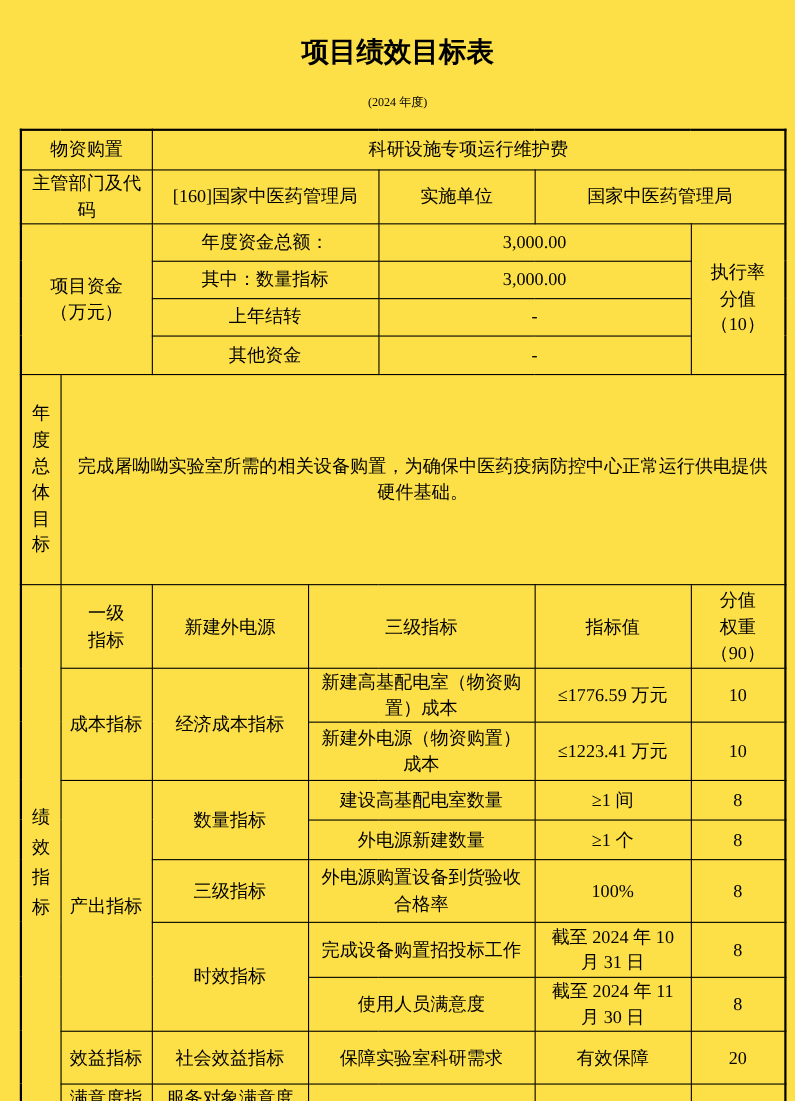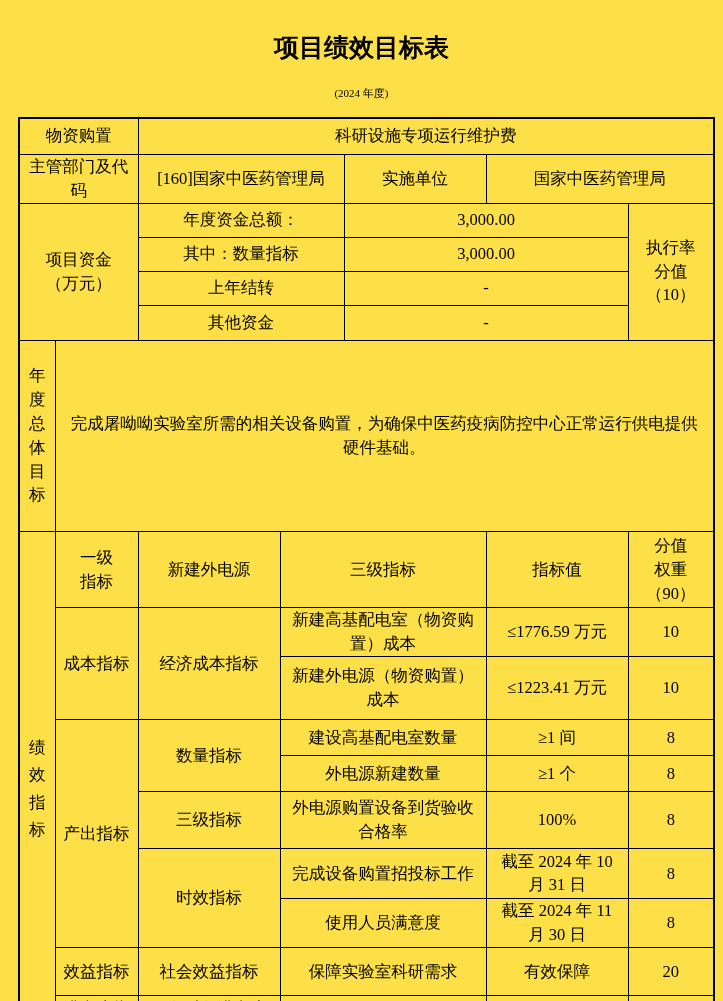--- a/index.html
+++ b/index.html
@@ -36,21 +36,21 @@
     line-height:1.45;
     text-align:center;
     vertical-align:middle;
     padding:0 8px;
     white-space:pre-line;
     overflow:hidden;
   }
   
   tr.h34{height:34px} tr.h35{height:35px} tr.h36{height:36px}
   tr.h47{height:47px} tr.h48{height:48px} tr.h49{height:49px}
-  tr.h50{height:50px} tr.h51{height:51px} tr.h53{height:63px}
+  tr.h50{height:50px} tr.h51{height:51px} tr.h53{height:53px}
   tr.h57{height:57px} tr.h76{height:76px} tr.h143{height:143px}
   
   td.lbl{padding:0 6px;}
   td.fname{text-align:right;padding:0 10px;}
   td.fname-first{text-align:left;padding:0 10px;}
   td.fval{text-align:right;padding:0 10px;}
   td.goal{text-align:left;padding:0 10px;}
   td.vcell{padding:0;}
   td.c2{padding:0 13px;}
   td.c3{padding:0 10px;}

